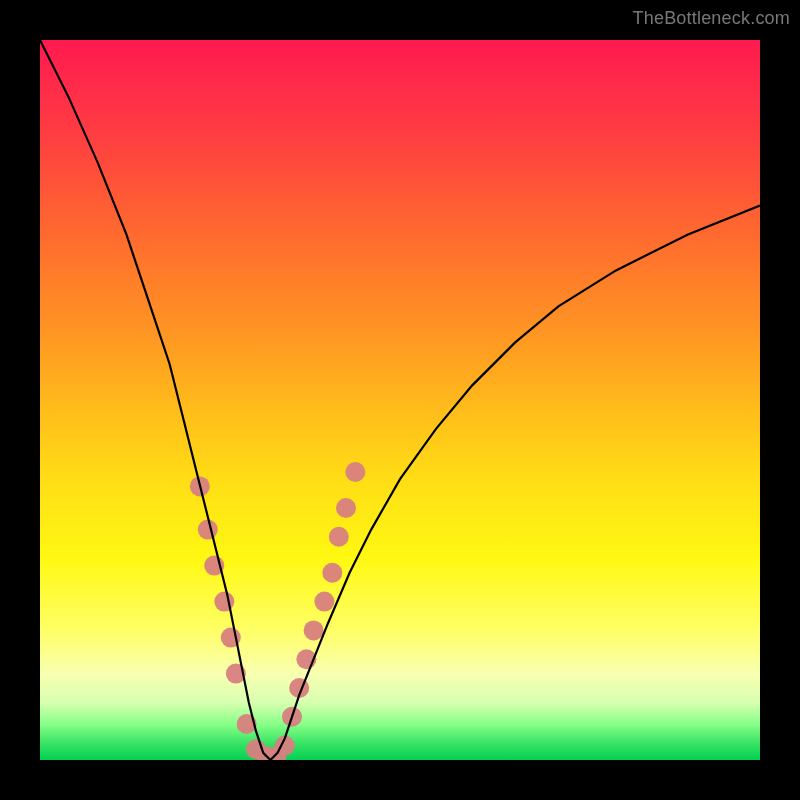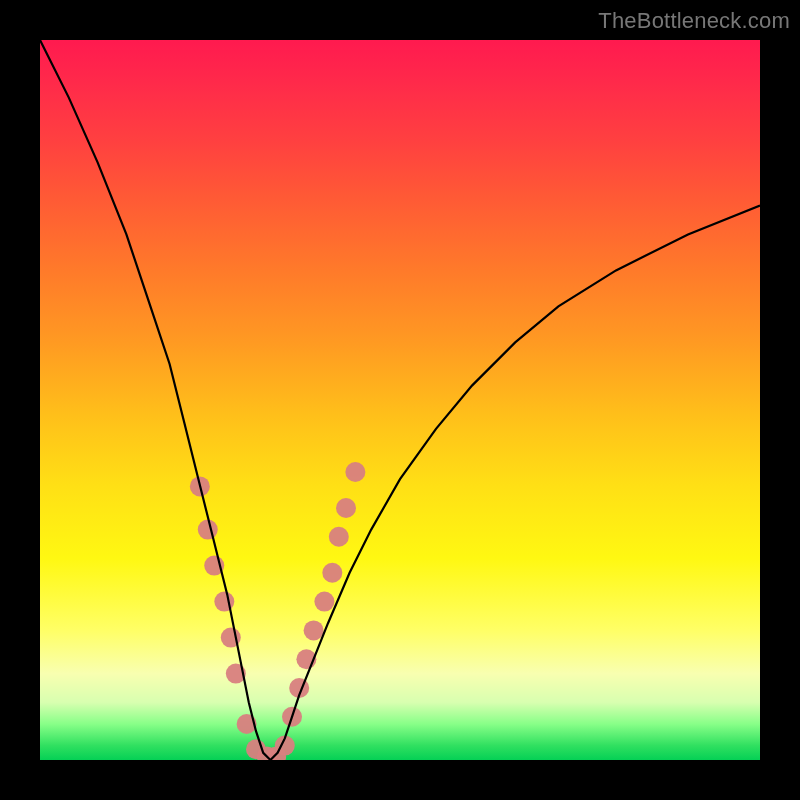--- a/index.html
+++ b/index.html
@@ -45,21 +45,21 @@
   .plot-svg {
     position: absolute;
     left: 0;
     top: 0;
   }
   .watermark {
     position: absolute;
     top: 8px;
     right: 10px;
     color: #777777;
-    font-size: 22px;
+    font-size: 18px;
     letter-spacing: 0.2px;
     user-select: none;
   }
 </style>
 </head>
 <body>
 
 <div class="stage">
   <div class="watermark">TheBottleneck.com</div>
 

